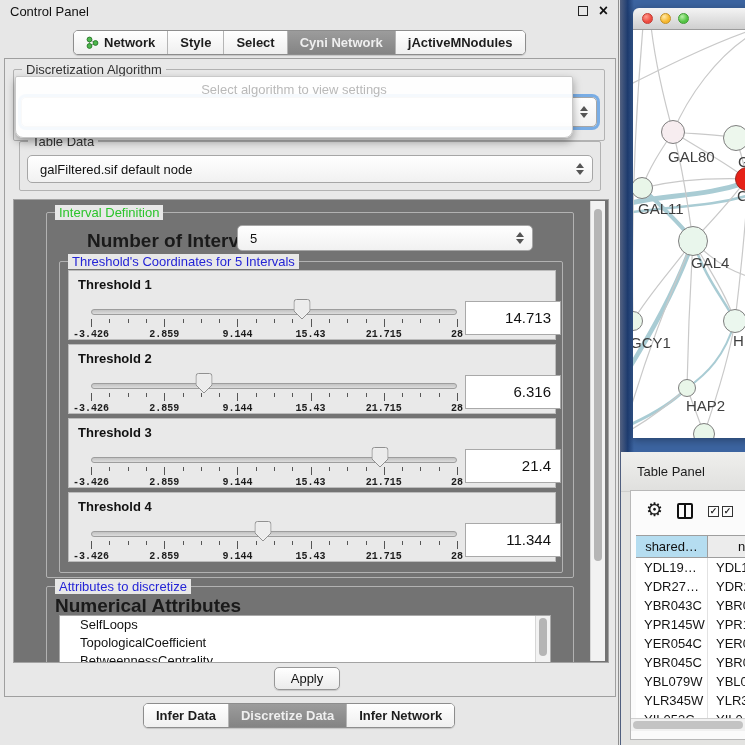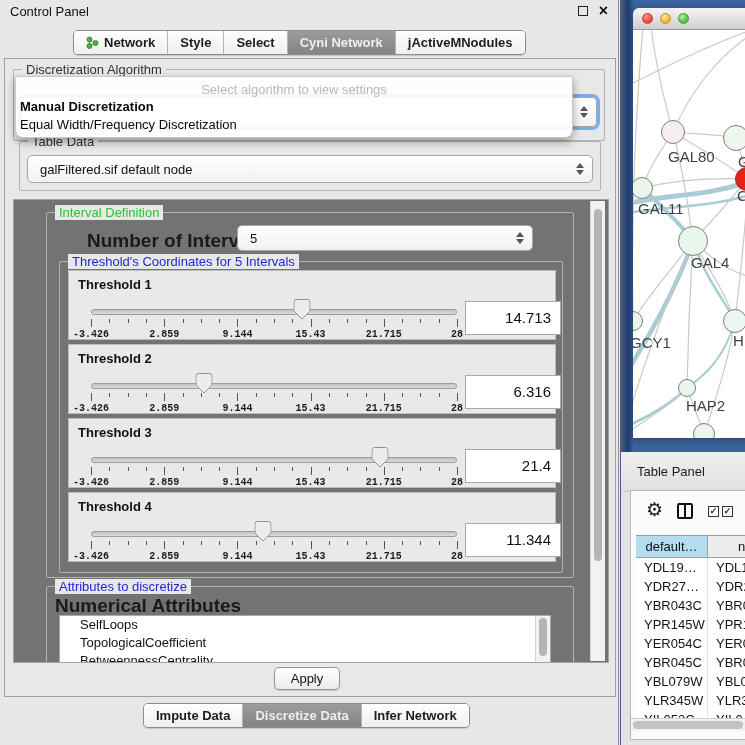--- a/index.html
+++ b/index.html
@@ -169,24 +169,20 @@
       </div>
       <div class="combo" id="algo-combo">
         <span class="stepper">
             <i class="up"></i>
             <i class="dn"></i>
           </span>
       </div>
 
       <div class="popup">
         <div class="placeholder">Select algorithm to view settings</div>
-        <div id="popup-options">
-            <div class="option">Manual Discretization</div>
-            <div class="option">Equal Width/Frequency Discretization</div>
-          </div>
       </div>
 
       <div class="group" id="table-data-group">
         <span class="group-title">Table Data</span>
       </div>
       <div class="combo" id="table-data-combo">
         <span>galFiltered.sif default node</span>
         <span class="stepper">
             <i class="up"></i>
             <i class="dn"></i>
@@ -400,21 +396,21 @@
         <div class="vscrollbar">
             <div class="thumb" id="panel-scroll-thumb"></div>
           </div>
       </div>
 
       <div class="apply-btn">Apply</div>
     </div>
 
     <div class="seg-bar" id="bottom-tabs">
         <div class="seg-tab">
-          <span>Impute Data</span>
+          <span>Infer Data</span>
         </div>
         <div class="seg-tab selected">
           <span>Discretize Data</span>
         </div>
         <div class="seg-tab">
           <span>Infer Network</span>
         </div>
       </div>
   </div>
 
@@ -487,21 +483,21 @@
       </div>
       <div class="tp-inner">
         <div class="tp-toolbar">
           <span class="gear-icon">⚙</span>
           <span class="split-icon"></span>
           <span class="cb-icon one">✓</span>
           <span class="cb-icon two">✓</span>
         </div>
         <div class="tp-table">
           <div class="tp-header" id="tp-header">
-              <div class="hcell sel" style="width: 72px;">default…</div>
+              <div class="hcell sel" style="width: 72px;">shared…</div>
               <div class="hcell c2" style="width: 90px;">na</div>
             </div>
           <div id="tp-body">
               <div class="tp-row">
                 <div class="tp-cell" style="width: 72px;">YDL19…</div>
                 <div class="tp-cell" style="width: 90px;">YDL1</div>
               </div>
               <div class="tp-row">
                 <div class="tp-cell" style="width: 72px;">YDR27…</div>
                 <div class="tp-cell" style="width: 90px;">YDR2</div>

